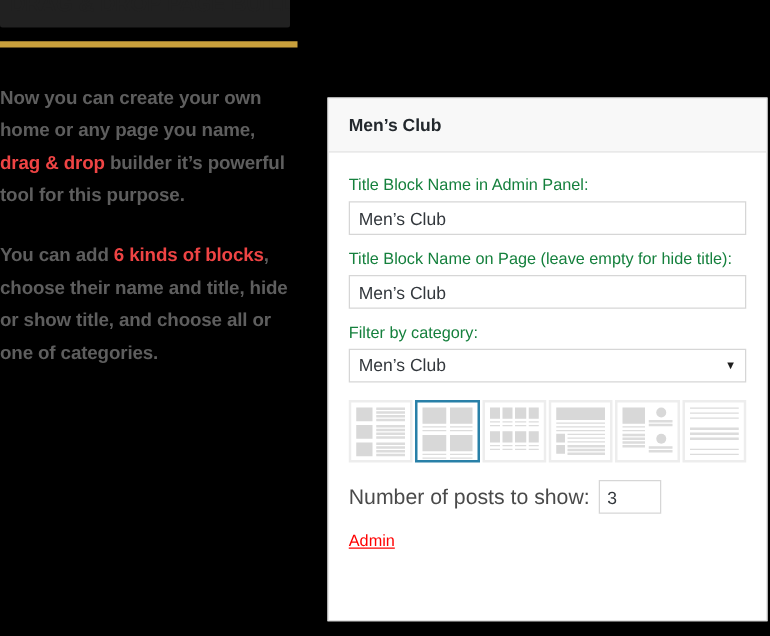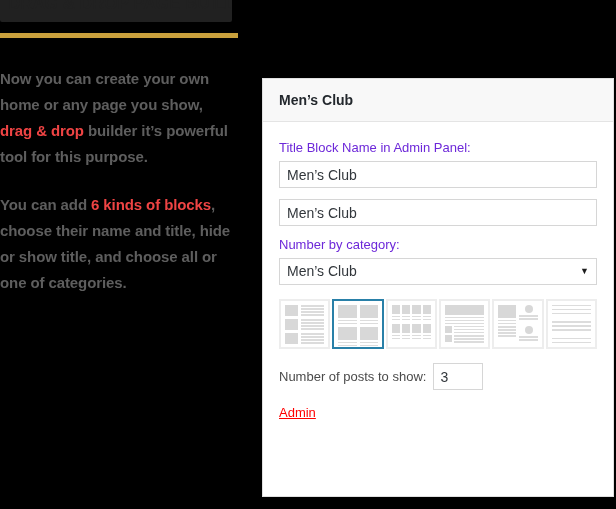--- a/index.html
+++ b/index.html
@@ -96,21 +96,21 @@
     color: #23282d;
     padding-left: 16px;
   }
   #block-panel-body {
     padding: 18px 16px 0 16px;
     box-sizing: border-box;
   }
   .field-label {
     display: block;
     font-size: 13px;
-    color: #6d28d9;
+    color: #15803d;
     margin-bottom: 5px;
     line-height: 16px;
   }
   .text-input {
     display: block;
     width: 100%;
     height: 27px;
     box-sizing: border-box;
     border: 1px solid #d6d6d6;
     background: #ffffff;
@@ -214,21 +214,21 @@
   .t6 .gap { height: 3px; }
 
   
   #posts-row {
     display: flex;
     align-items: center;
     gap: 7px;
     margin-bottom: 13px;
   }
   #posts-label {
-    font-size: 13px;
+    font-size: 17px;
     color: #4a4a4a;
   }
   #posts-input {
     width: 50px;
     height: 27px;
     box-sizing: border-box;
     border: 1px solid #d6d6d6;
     font-family: "Liberation Sans", sans-serif;
     font-size: 14px;
     color: #32373c;
@@ -251,21 +251,21 @@
 
   <div id="promo-title">
     <div id="promo-title-text">DRAG &amp; DROP PAGE BUILDER</div>
   </div>
 
   <div id="promo-rule"></div>
 
   <div id="promo-body">
 
     <p class="promo-para">
-      <span>Now you can create your own home or any page you show, </span><span class="promo-hl">drag &amp; drop</span><span> builder it’s powerful tool for this purpose.</span>
+      <span>Now you can create your own home or any page you name, </span><span class="promo-hl">drag &amp; drop</span><span> builder it’s powerful tool for this purpose.</span>
     </p>
 
     <p class="promo-para">
       <span>You can add </span><span class="promo-hl">6 kinds of blocks</span><span>, choose their name and title, hide or show title, and choose all or one of categories.</span>
     </p>
 
 
   </div>
 </div>
 
@@ -273,23 +273,24 @@
 
   <div id="block-panel-header">
     <span id="block-panel-title">Men’s Club</span>
   </div>
 
   <div id="block-panel-body">
 
     <label class="field-label">Title Block Name in Admin Panel:</label>
     <input class="text-input" type="text" value="Men’s Club" style="">
 
+    <label class="field-label">Title Block Name on Page (leave empty for hide title):</label>
     <input class="text-input" type="text" value="Men’s Club" style="">
 
-    <label class="field-label">Number by category:</label>
+    <label class="field-label">Filter by category:</label>
     <div class="select-wrap">
       <div class="select-input">Men’s Club</div>
       <span class="select-caret">▼</span>
     </div>
 
 
     <div id="style-row">
 
       <div class="style-thumb t1">
         <div class="row-lr">

